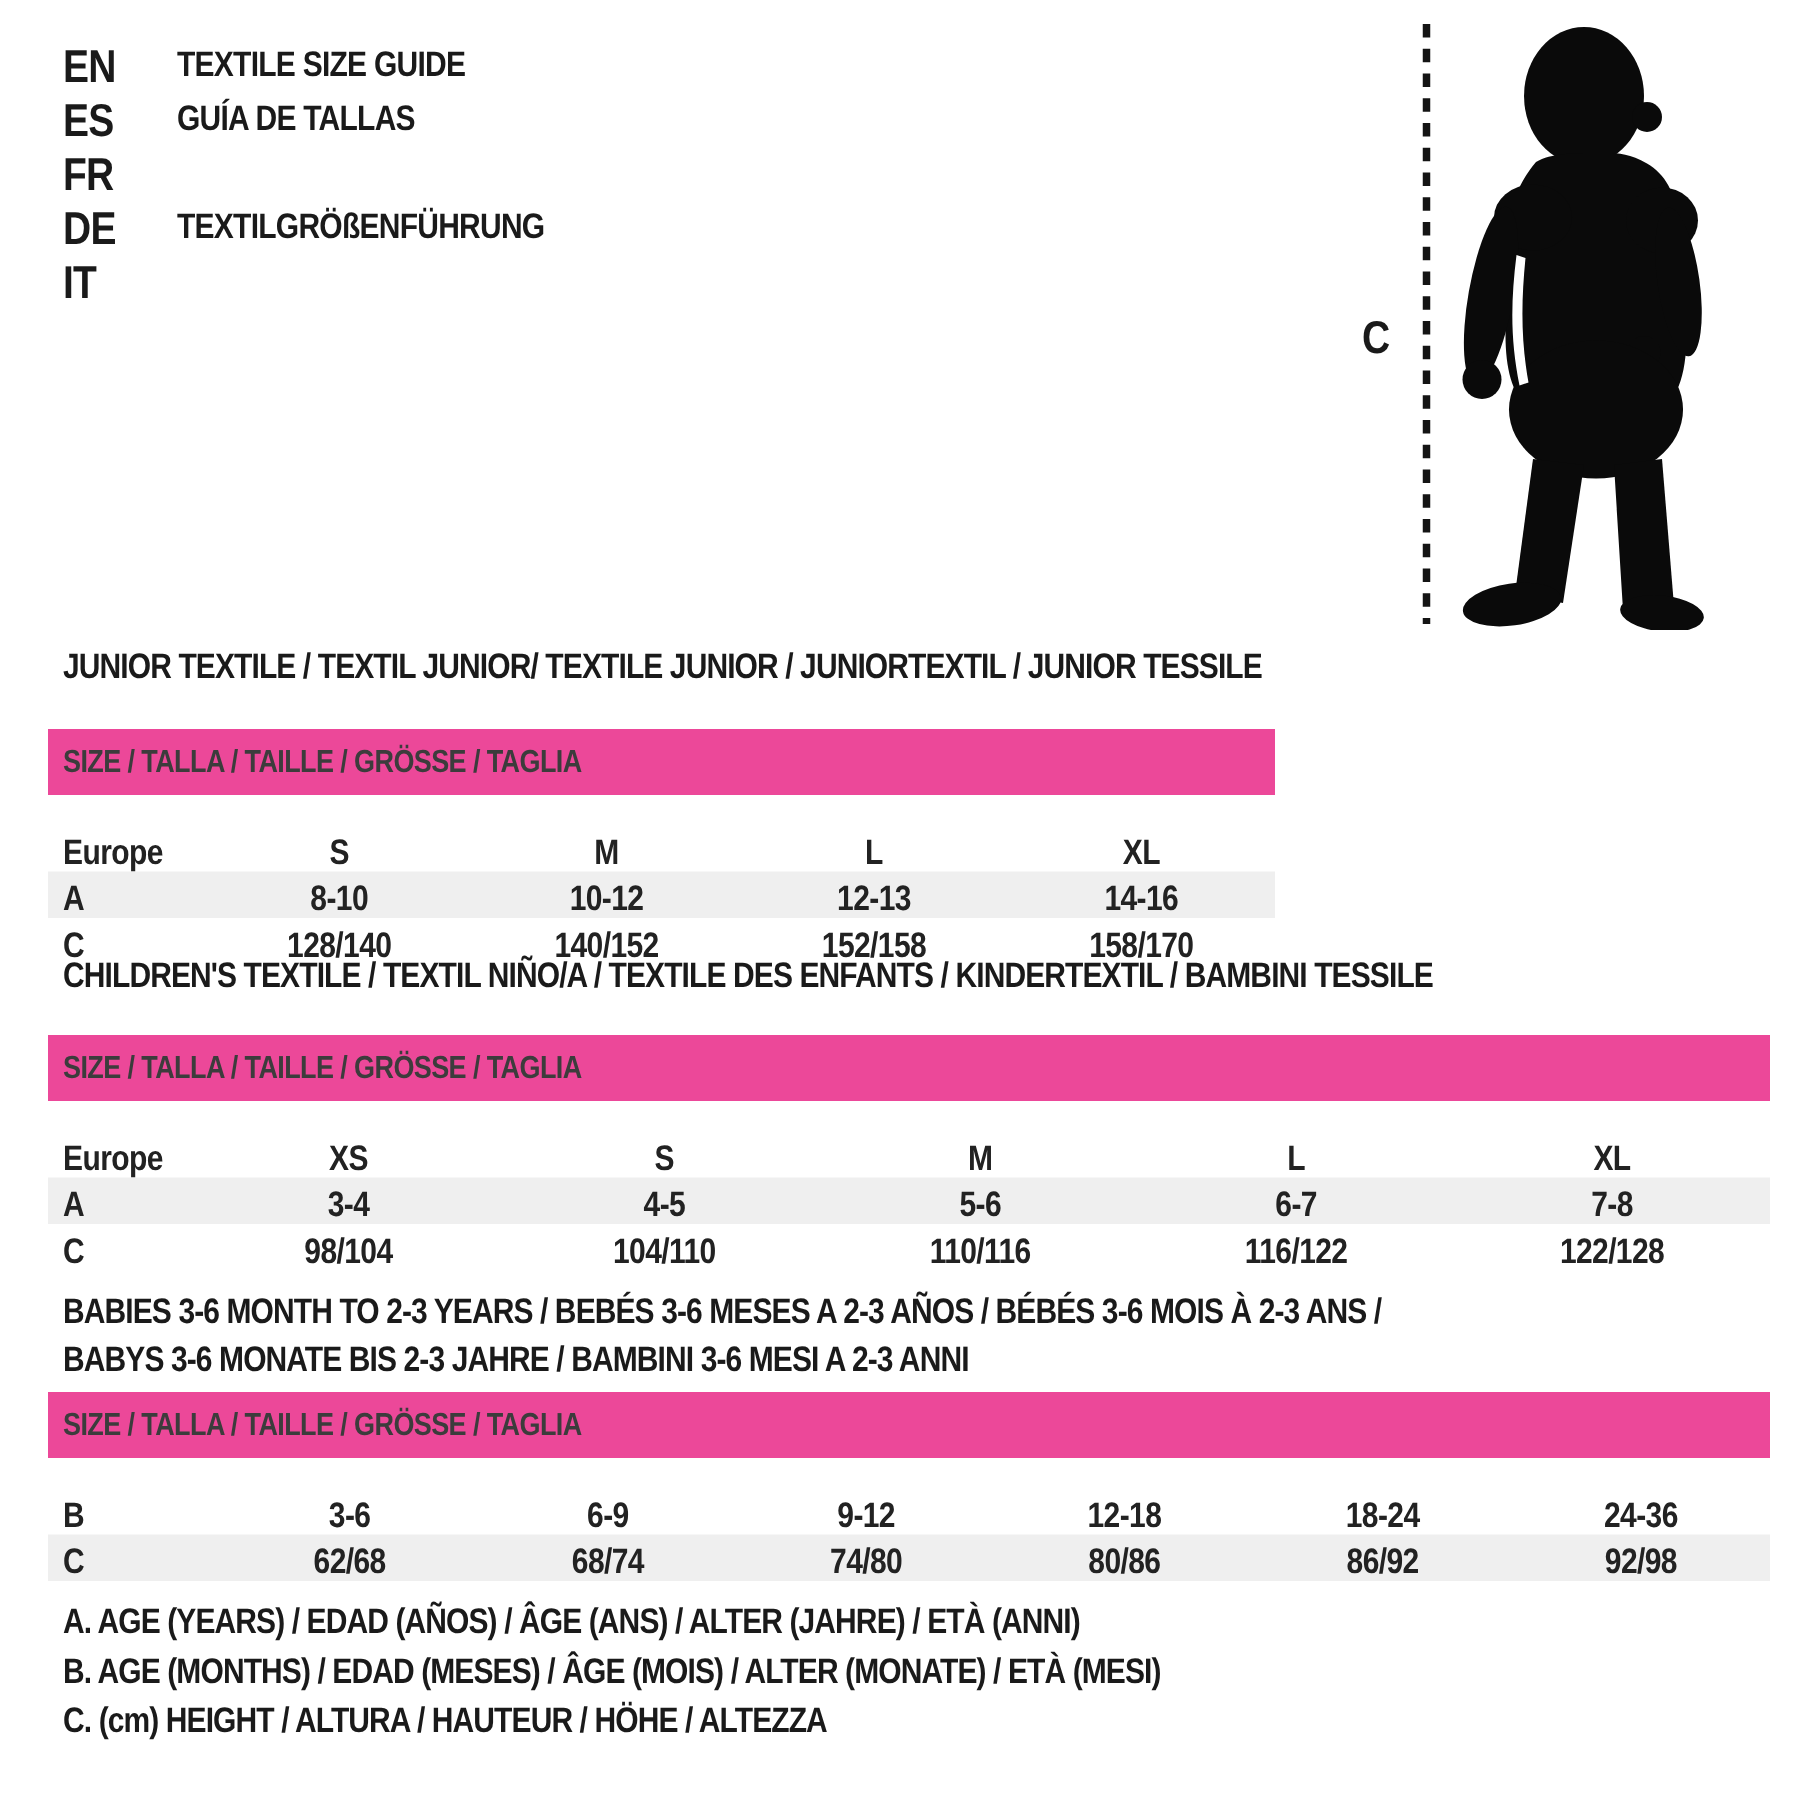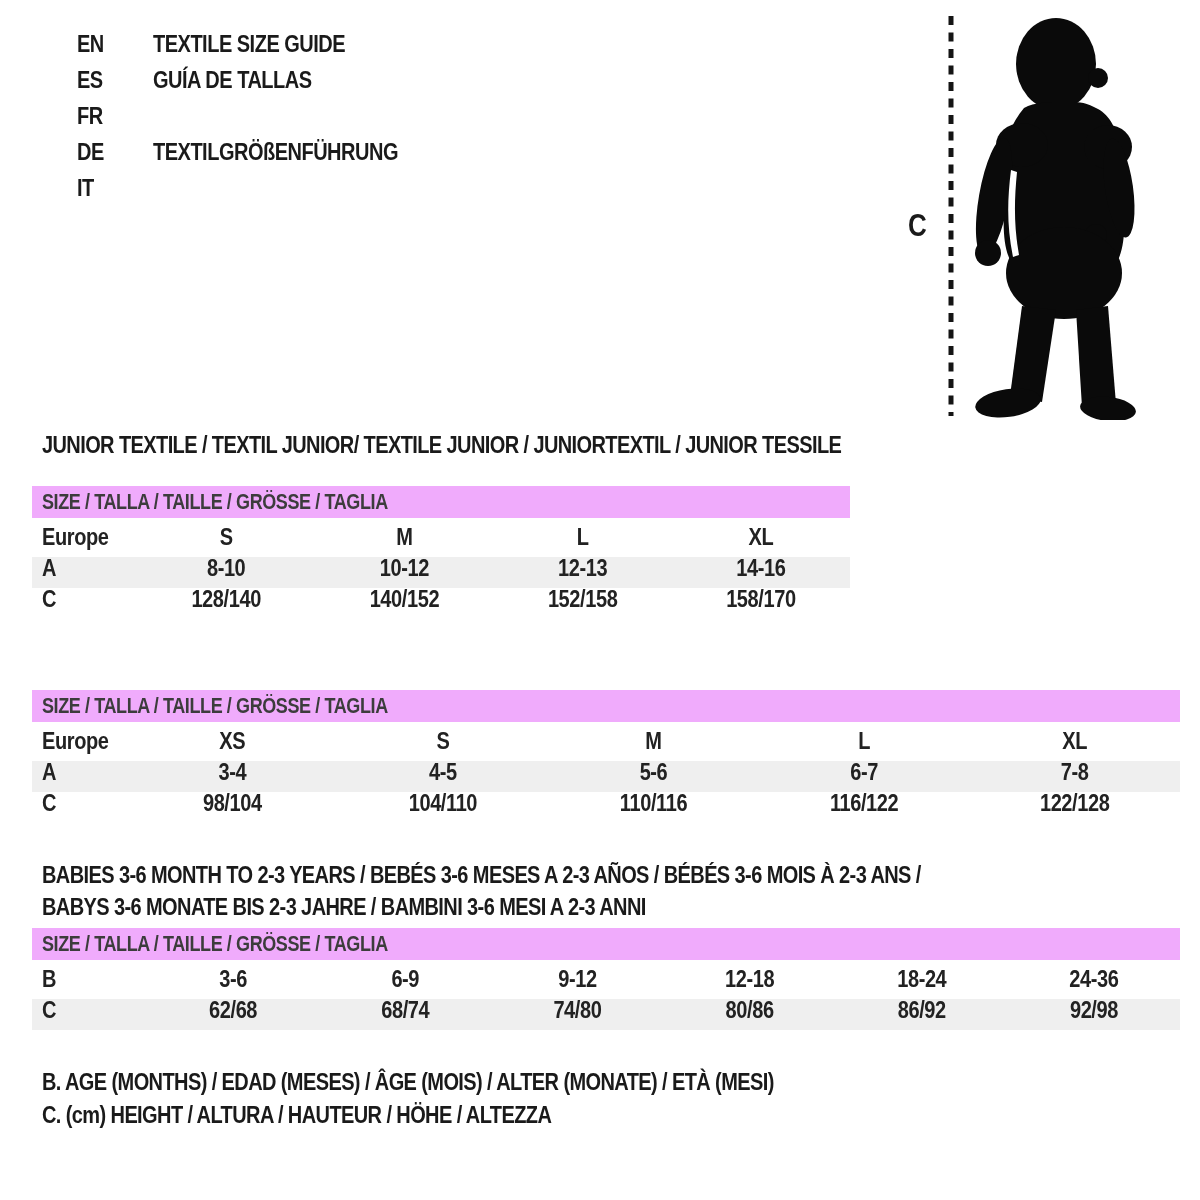--- a/index.html
+++ b/index.html
@@ -5,39 +5,39 @@
   html,body { margin:0; padding:0; background:#ffffff; }
   .canvas {
     position:relative; width:1200px; height:1200px; background:#ffffff;
     font-family:"Liberation Sans", sans-serif; color:#1a1a1a; overflow:hidden;
   }
   .stretch { display:inline-block; transform:scaleY(1.18); transform-origin:left center; white-space:nowrap; }
 
   
   .lang-list { position:absolute; left:42px; top:26px; }
   .lang-row { display:flex; height:36px; align-items:center; }
-  .lang-code { width:76px; font-weight:bold; font-size:20px; letter-spacing:-0.5px;margin-left:35px; }
+  .lang-code { width:76px; font-weight:bold; font-size:26px; letter-spacing:-0.5px; }
   .lang-label { font-weight:bold; font-size:20px; letter-spacing:-0.5px; }
 
   
   .dash-line { position:absolute; left:946px; top:16px; }
   .measure-c { position:absolute; left:908px; top:210px; font-size:26px; font-weight:bold; }
   .silhouette { position:absolute; left:964px; top:12px; }
 
   
   .section-title { position:absolute; left:42px; font-size:20px; font-weight:bold;
                    letter-spacing:-0.6px; white-space:nowrap; }
   .two-line { line-height:32px; }
 
   
   .sg-table { position:absolute; left:32px; }
-  .sg-bar { height:32px; background:#f0abfc; display:flex; align-items:center;
-            padding-left:10px; margin-bottom:8px; font-size:18px; font-weight:bold;
+  .sg-bar { height:44px; background:#ec4899; display:flex; align-items:center;
+            padding-left:10px; margin-bottom:20px; font-size:18px; font-weight:bold;
             color:#3c3c3c; letter-spacing:-0.4px; }
-  .sg-row { display:flex; height:31px; align-items:flex-start; font-size:20px;
+  .sg-row { display:flex; height:31px; align-items:flex-end; font-size:20px;
             font-weight:bold; letter-spacing:-0.4px; color:#222222; }
   .sg-row.alt { background:#efefef; }
   .sg-label { padding-left:10px; box-sizing:border-box; }
   .sg-cell { flex:1; text-align:center; }
   .sg-cell .stretch { transform-origin:center center; }
   .t-junior { width:818px; top:486px; }
   .t-junior .sg-label { width:105px; }
   .t-children { width:1148px; top:690px; }
   .t-children .sg-label { width:95px; }
   .t-babies { width:1148px; top:928px; }
@@ -134,20 +134,23 @@
     </div>
     <div class="sg-row">
       <span class="sg-label"><span class="stretch">C</span></span>
       <span class="sg-cell"><span class="stretch">128/140</span></span>
       <span class="sg-cell"><span class="stretch">140/152</span></span>
       <span class="sg-cell"><span class="stretch">152/158</span></span>
       <span class="sg-cell"><span class="stretch">158/170</span></span>
     </div>
   </div>
 
+  <div class="section-title" style="top:640px;">
+    <span class="stretch">CHILDREN'S TEXTILE / TEXTIL NIÑO/A / TEXTILE DES ENFANTS / KINDERTEXTIL / BAMBINI TESSILE</span>
+  </div>
   <div class="sg-table t-children">
     <div class="sg-bar">
       <span class="stretch">SIZE / TALLA / TAILLE / GRÖSSE / TAGLIA</span>
     </div>
     <div class="sg-row">
       <span class="sg-label"><span class="stretch">Europe</span></span>
       <span class="sg-cell"><span class="stretch">XS</span></span>
       <span class="sg-cell"><span class="stretch">S</span></span>
       <span class="sg-cell"><span class="stretch">M</span></span>
       <span class="sg-cell"><span class="stretch">L</span></span>
@@ -194,20 +197,23 @@
       <span class="sg-cell"><span class="stretch">68/74</span></span>
       <span class="sg-cell"><span class="stretch">74/80</span></span>
       <span class="sg-cell"><span class="stretch">80/86</span></span>
       <span class="sg-cell"><span class="stretch">86/92</span></span>
       <span class="sg-cell"><span class="stretch">92/98</span></span>
     </div>
   </div>
 
   <div class="legend">
     <div class="legend-line">
+        <span class="stretch">A. AGE (YEARS) / EDAD (AÑOS) / ÂGE (ANS) / ALTER (JAHRE) / ETÀ (ANNI)</span>
+      </div>
+    <div class="legend-line">
         <span class="stretch">B. AGE (MONTHS) / EDAD (MESES) / ÂGE (MOIS) / ALTER (MONATE) / ETÀ (MESI)</span>
       </div>
     <div class="legend-line">
         <span class="stretch">C. (cm) HEIGHT / ALTURA / HAUTEUR / HÖHE / ALTEZZA</span>
       </div>
   </div>
 
 </div>
 
 </body></html>

